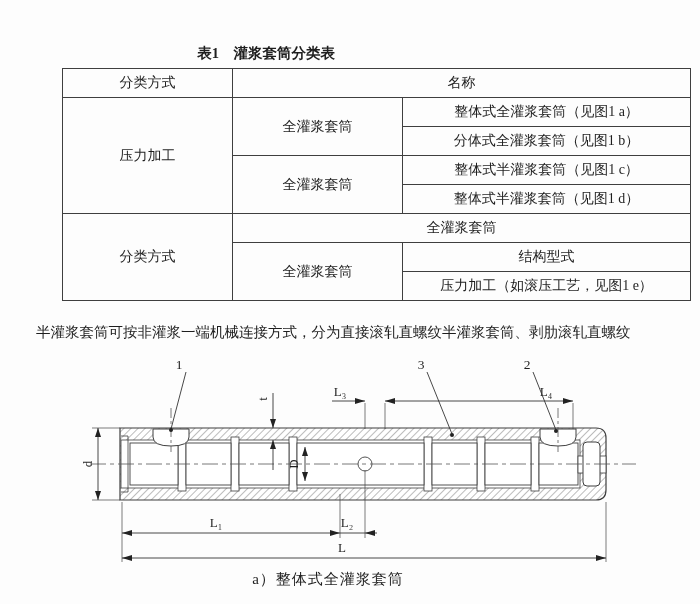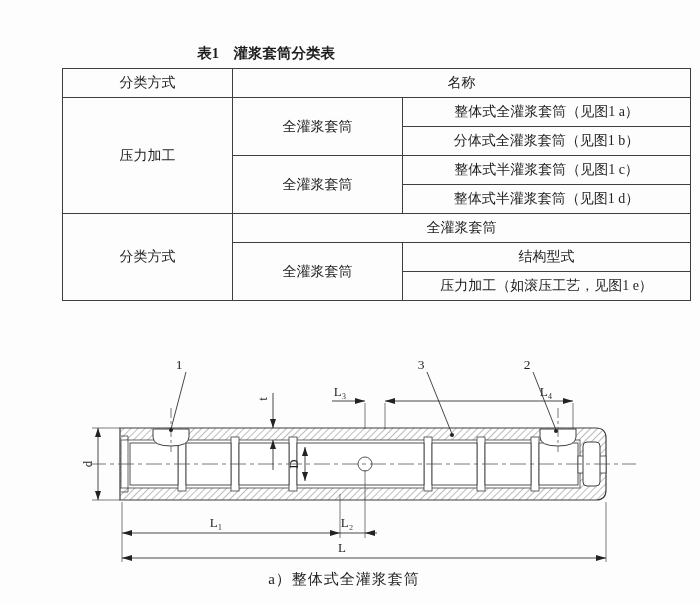--- a/index.html
+++ b/index.html
@@ -6,21 +6,21 @@
   body{width:700px;height:604px;font-family:"Liberation Serif","DejaVu Serif",serif;color:#1e1e1e;}
   .doc{position:relative;width:700px;height:604px;background:#fdfdfd;overflow:hidden;}
   .intro{position:absolute;left:8px;top:7px;width:686px;font-size:14.5px;line-height:22px;text-indent:30px;}
   .tbl-caption{position:absolute;left:0;top:44px;width:532px;text-align:center;font-weight:bold;font-size:14.5px;}
   table.cls{position:absolute;left:62px;top:68px;width:628px;border-collapse:collapse;table-layout:fixed;font-size:14px;}
   table.cls td{border:1px solid #3f3f3f;text-align:center;vertical-align:middle;height:28px;padding:0 2px;}
   .para2{position:absolute;left:6px;top:306px;width:688px;font-size:14.5px;line-height:23px;}
   .para2 .l1{display:block;text-indent:30px;}
   .para2 .l2{display:block;}
   svg.figure{position:absolute;left:0;top:352px;}
-  .fig-caption{position:absolute;left:0;top:570px;width:656px;text-align:center;font-size:15px;letter-spacing:1px;padding-left:16px;}
+  .fig-caption{position:absolute;left:0;top:570px;width:656px;text-align:center;font-size:15px;letter-spacing:1px;}
   .dimtxt{font-size:13px;font-family:"Liberation Serif","DejaVu Serif",serif;fill:#1e1e1e;}
   .callout{font-size:13.5px;font-family:"Liberation Serif","DejaVu Serif",serif;fill:#1e1e1e;}
 </style>
 </head>
 <body>
 
 <div class="doc">
 
 
   <div class="tbl-caption">表1　灌浆套筒分类表</div>
@@ -59,20 +59,21 @@
         <td rowspan="2">全灌浆套筒</td>
         <td>结构型式</td>
       </tr>
       <tr>
         <td>压力加工（如滚压工艺，见图1 e）</td>
       </tr>
     </tbody>
   </table>
 
   <p class="para2">
+    <span class="l1">半灌浆套筒可按非灌浆一端机械连接方式，分为直接滚轧直螺纹半灌浆套筒、剥肋滚轧直螺纹</span>
   </p>
 
   <svg class="figure" width="700" height="222" viewBox="0 352 700 222" xmlns="http://www.w3.org/2000/svg">
     <defs>
       <pattern id="h" patternUnits="userSpaceOnUse" width="5" height="5" patternTransform="rotate(45)">
         <rect width="5" height="5" fill="#ffffff"></rect>
         <line x1="0" y1="0" x2="0" y2="5" stroke="#6a6a6a" stroke-width="0.9"></line>
       </pattern>
     </defs>
 

